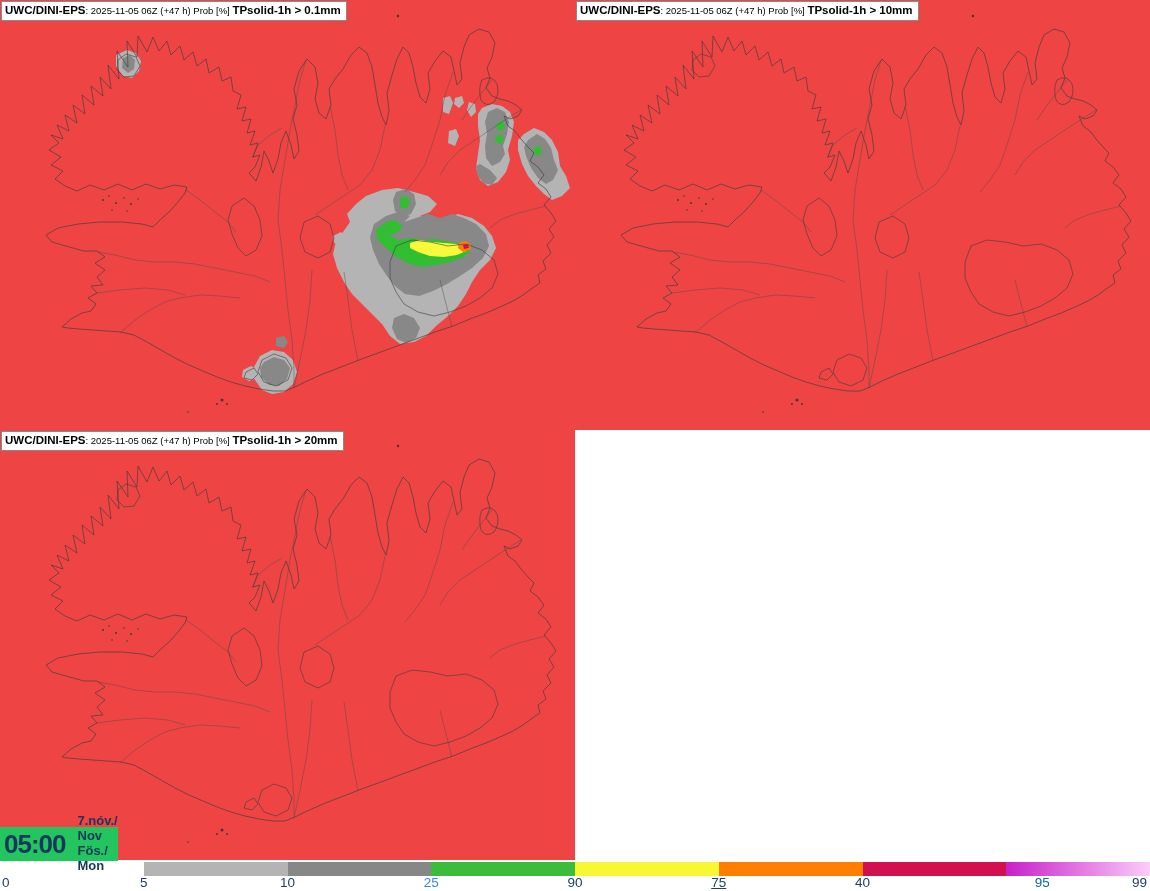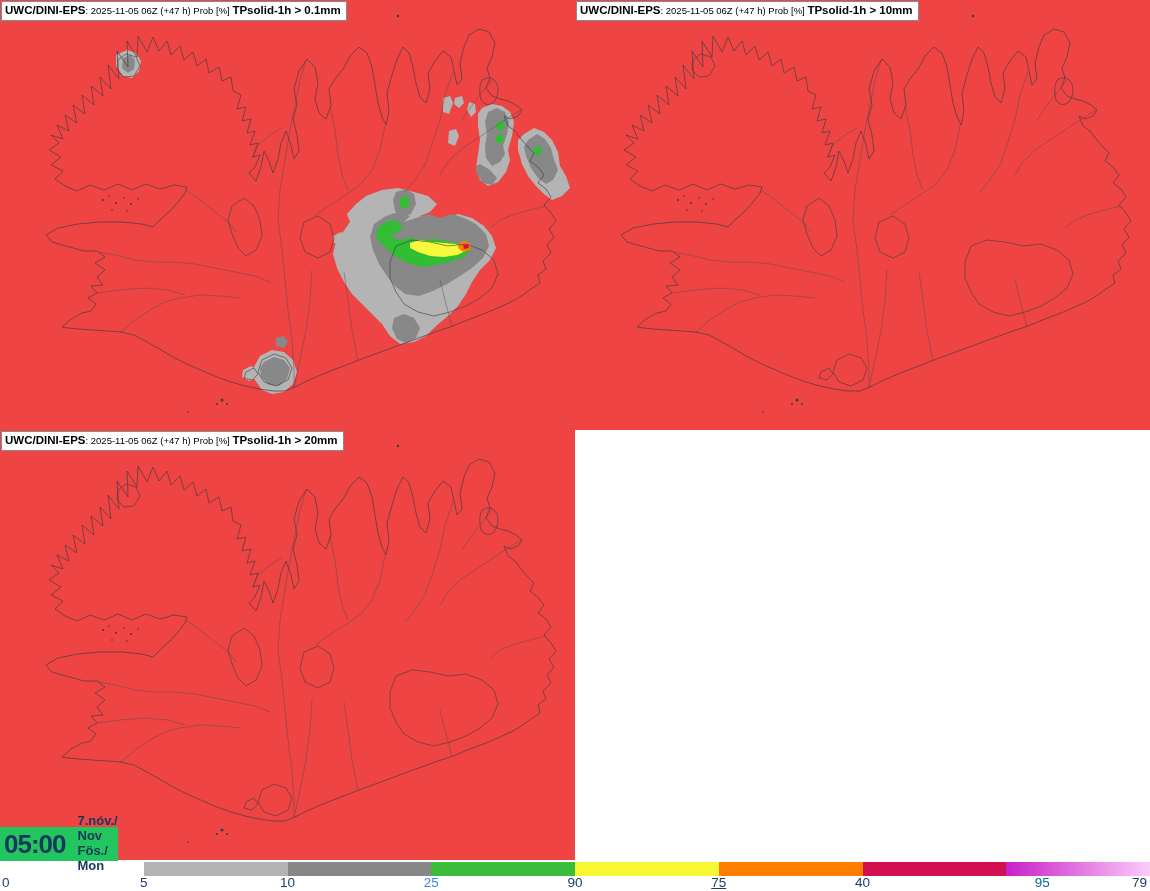--- a/index.html
+++ b/index.html
@@ -177,14 +177,14 @@
   </div>
 <div class="colorbar-labels">
     <div class="cb-label" style="color: rgb(30, 60, 110); left: 2px;">0</div>
     <div class="cb-label" style="color: rgb(30, 60, 110); left: 12.5%; transform: translateX(-50%);">5</div>
     <div class="cb-label" style="color: rgb(30, 60, 110); left: 25%; transform: translateX(-50%);">10</div>
     <div class="cb-label" style="color: #3b82f6; left: 37.5%; transform: translateX(-50%);">25</div>
     <div class="cb-label" style="color: rgb(30, 60, 110); left: 50%; transform: translateX(-50%);">90</div>
     <div class="cb-label" style="color: rgb(30, 60, 110); left: 62.5%; transform: translateX(-50%); text-decoration: underline;">75</div>
     <div class="cb-label" style="color: rgb(30, 60, 110); left: 75%; transform: translateX(-50%);">40</div>
     <div class="cb-label" style="color: #0369a1; left: 87.5%; transform: translateX(-50%); margin-left: 36px;">95</div>
-    <div class="cb-label" style="color: rgb(30, 60, 110); left: calc(100% - 3px); transform: translateX(-100%);">79</div>
+    <div class="cb-label" style="color: rgb(30, 60, 110); left: calc(100% - 3px); transform: translateX(-100%);">99</div>
   </div>
 
 </body></html>

